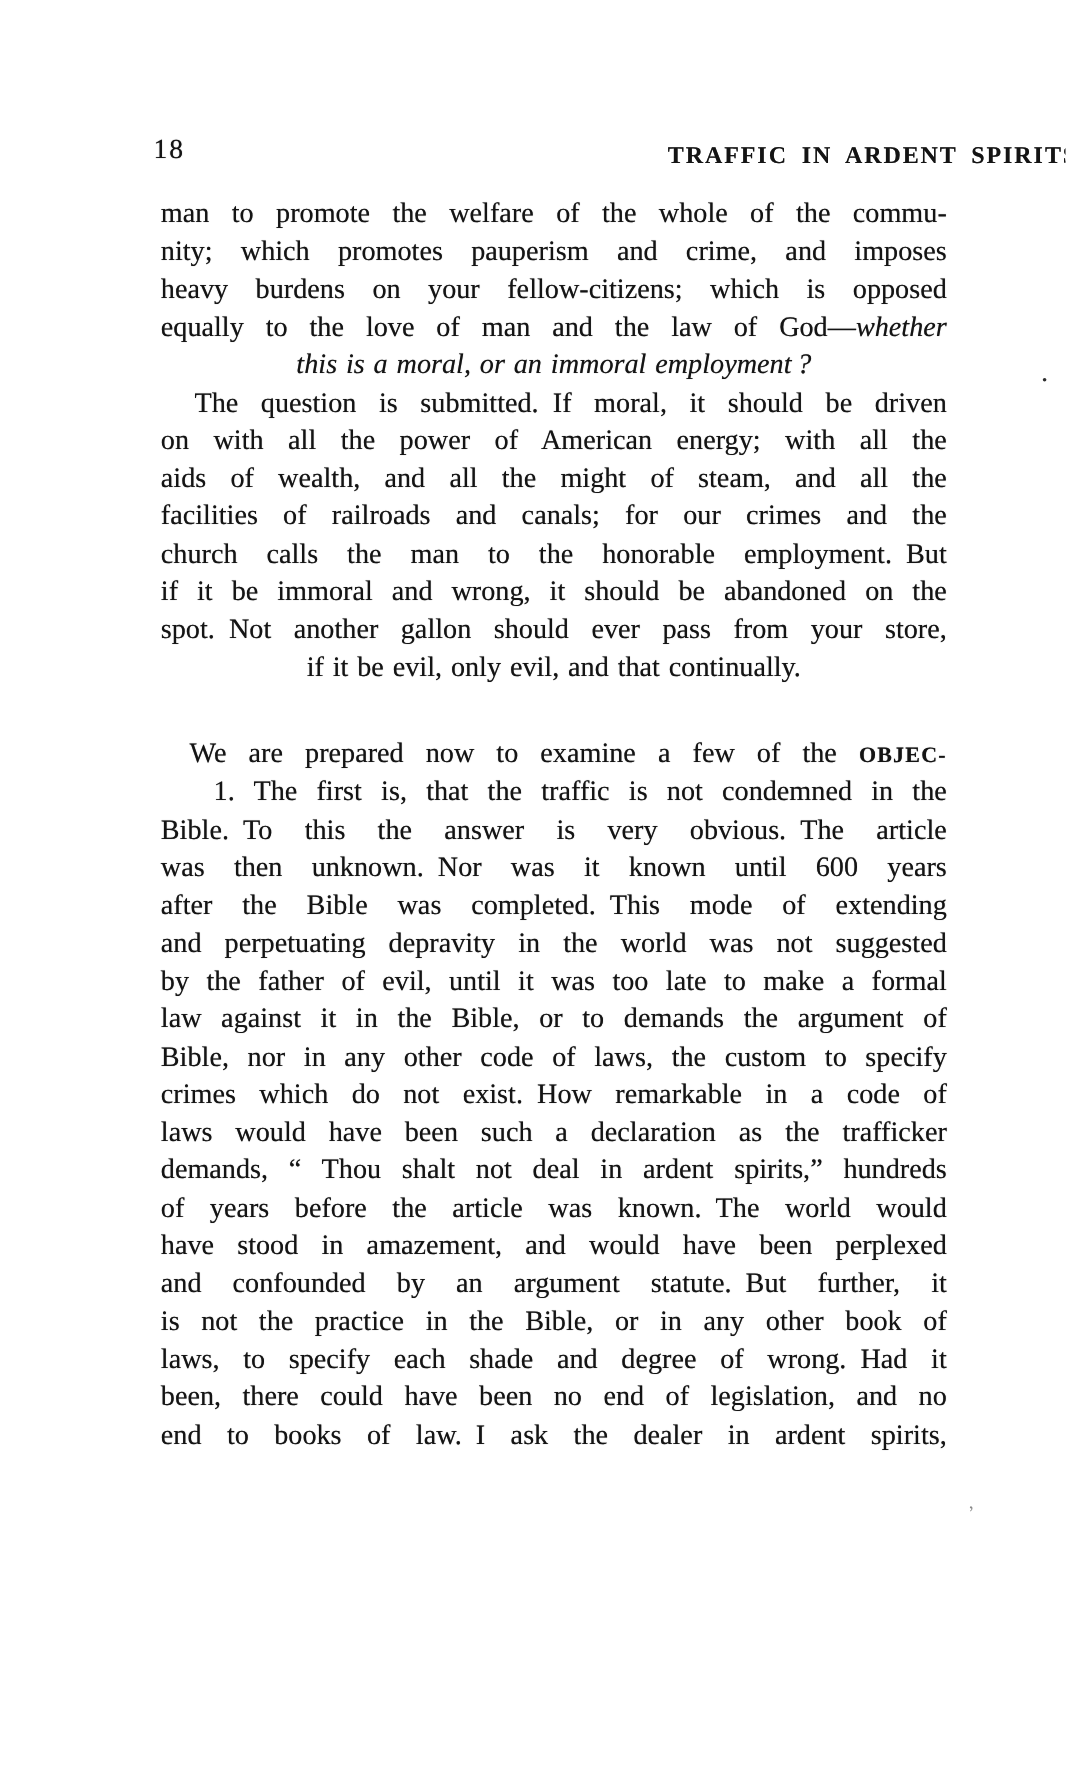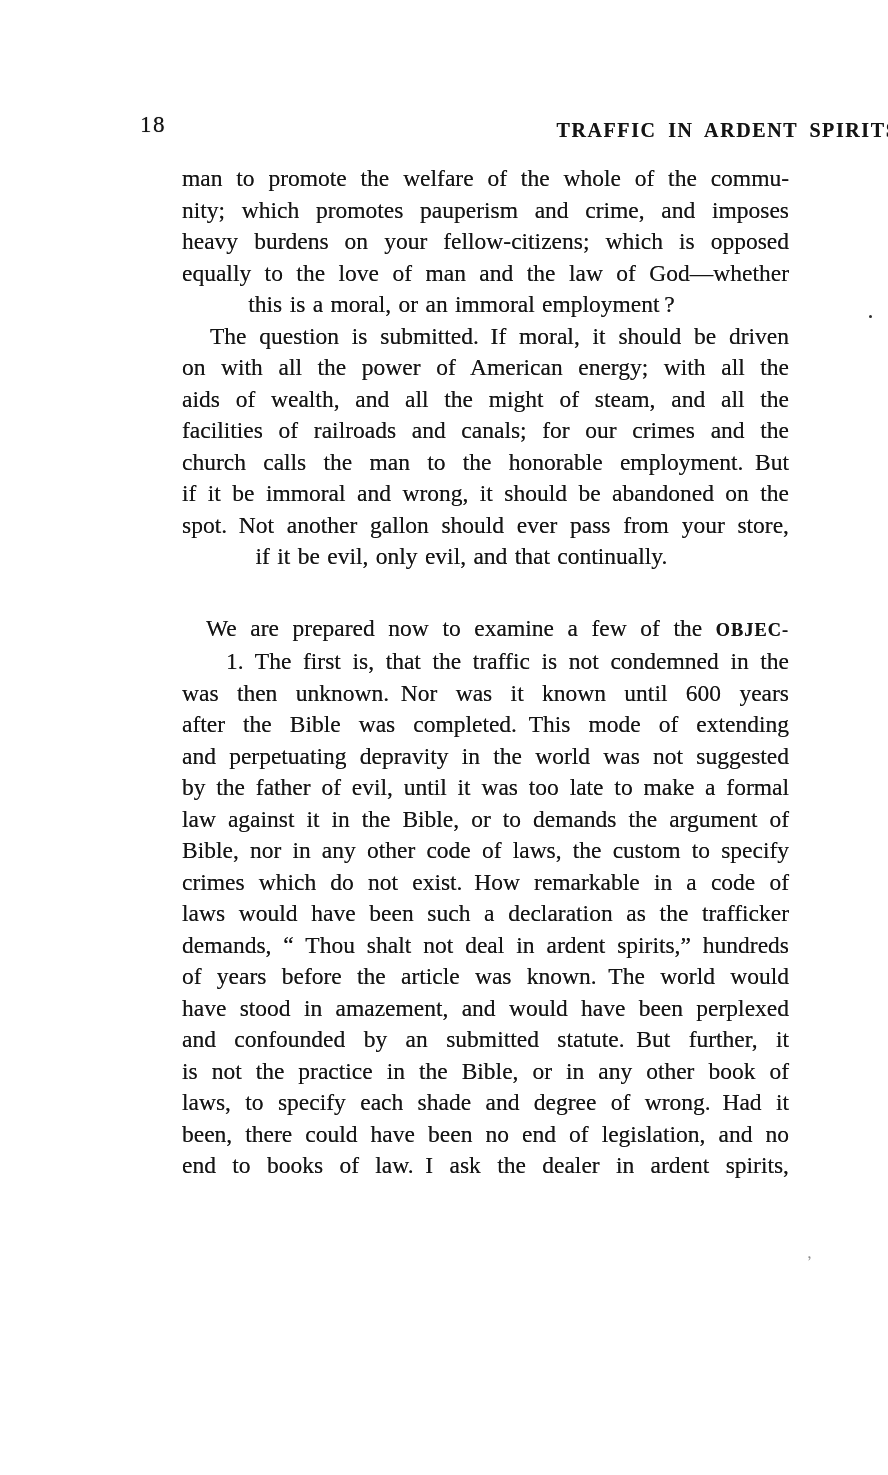--- a/index.html
+++ b/index.html
@@ -11,21 +11,21 @@
     position: relative;
     width: 888px;
     height: 1475px;
     background: #ffffff;
     overflow: hidden;
     font-family: "Liberation Serif", "DejaVu Serif", serif;
     color: #141414;
   }
   .pagenum {
     position: absolute;
-    left: 140px;
+    left: 128px;
     top: 112px;
     font-size: 23px;
     letter-spacing: 1.5px;
     text-shadow: 0 0 0.7px rgba(20,20,20,0.8);
   }
   .running-header {
     position: absolute;
     left: 0;
     top: 119px;
     width: 870px;
@@ -46,23 +46,22 @@
     line-height: 31.5px;
     word-spacing: 1.5px;
     text-shadow: 0 0 0.6px rgba(20,20,20,0.65);
   }
   .paragraph { margin: 0; }
   .section-gap { margin-top: 40px; }
   .line { text-align: center; white-space: normal; }
   .line.just {
     text-align: justify;
     text-align-last: justify;
-    margin-left: 48px;
   }
-  .it { }
+  .it { font-style: italic; }
   .sc { font-size: 0.78em; letter-spacing: 1px; font-weight: bold; }
   .speck {
     position: absolute;
     left: 869px;
     top: 315px;
     width: 3px;
     height: 3px;
     background: #2e2e2e;
     border-radius: 50%;
   }
@@ -97,32 +96,33 @@
         <div class="line just"><span>church calls the man to the honorable employment. But</span></div>
         <div class="line just"><span>if it be immoral and wrong, it should be abandoned on the</span></div>
         <div class="line just"><span>spot. Not another gallon should ever pass from your store,</span></div>
         <div class="line"><span>if it be evil, only evil, and that continually.</span></div>
       </div>
       <div class="paragraph section-gap">
         <div class="line just" style="padding-left: 24px;"><span>We are prepared now to examine a few of the </span><span class="sc">OBJEC-</span></div>
       </div>
       <div class="paragraph">
         <div class="line just" style="padding-left: 44px;"><span>1. The first is, that the traffic is not condemned in the</span></div>
+        <div class="line just"><span>Bible. To this the answer is very obvious. The article</span></div>
         <div class="line just"><span>was then unknown. Nor was it known until 600 years</span></div>
         <div class="line just"><span>after the Bible was completed. This mode of extending</span></div>
         <div class="line just"><span>and perpetuating depravity in the world was not suggested</span></div>
         <div class="line just"><span>by the father of evil, until it was too late to make a formal</span></div>
         <div class="line just"><span>law against it in the Bible, or to demands the argument of</span></div>
         <div class="line just"><span>Bible, nor in any other code of laws, the custom to specify</span></div>
         <div class="line just"><span>crimes which do not exist. How remarkable in a code of</span></div>
         <div class="line just"><span>laws would have been such a declaration as the trafficker</span></div>
         <div class="line just"><span>demands, “ Thou shalt not deal in ardent spirits,” hundreds</span></div>
         <div class="line just"><span>of years before the article was known. The world would</span></div>
         <div class="line just"><span>have stood in amazement, and would have been perplexed</span></div>
-        <div class="line just"><span>and confounded by an submitted statute. But further, it</span></div>
+        <div class="line just"><span>and confounded by an argument statute. But further, it</span></div>
         <div class="line just"><span>is not the practice in the Bible, or in any other book of</span></div>
         <div class="line just"><span>laws, to specify each shade and degree of wrong. Had it</span></div>
         <div class="line just"><span>been, there could have been no end of legislation, and no</span></div>
         <div class="line just"><span>end to books of law. I ask the dealer in ardent spirits,</span></div>
       </div>
     </div>
   <span class="speck"></span>
   <span class="mark">‚</span>
 </div>
 

